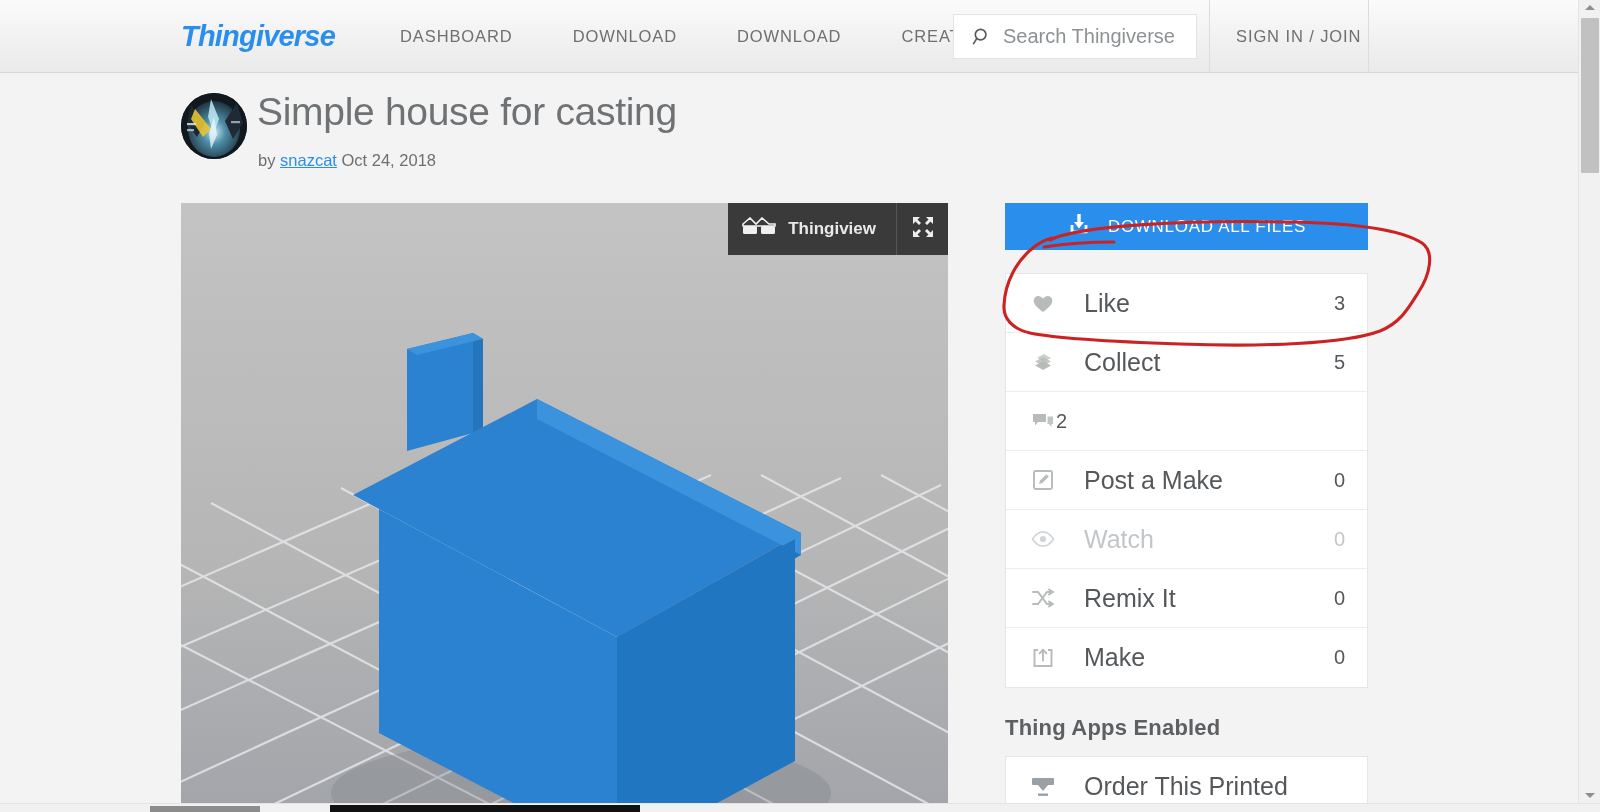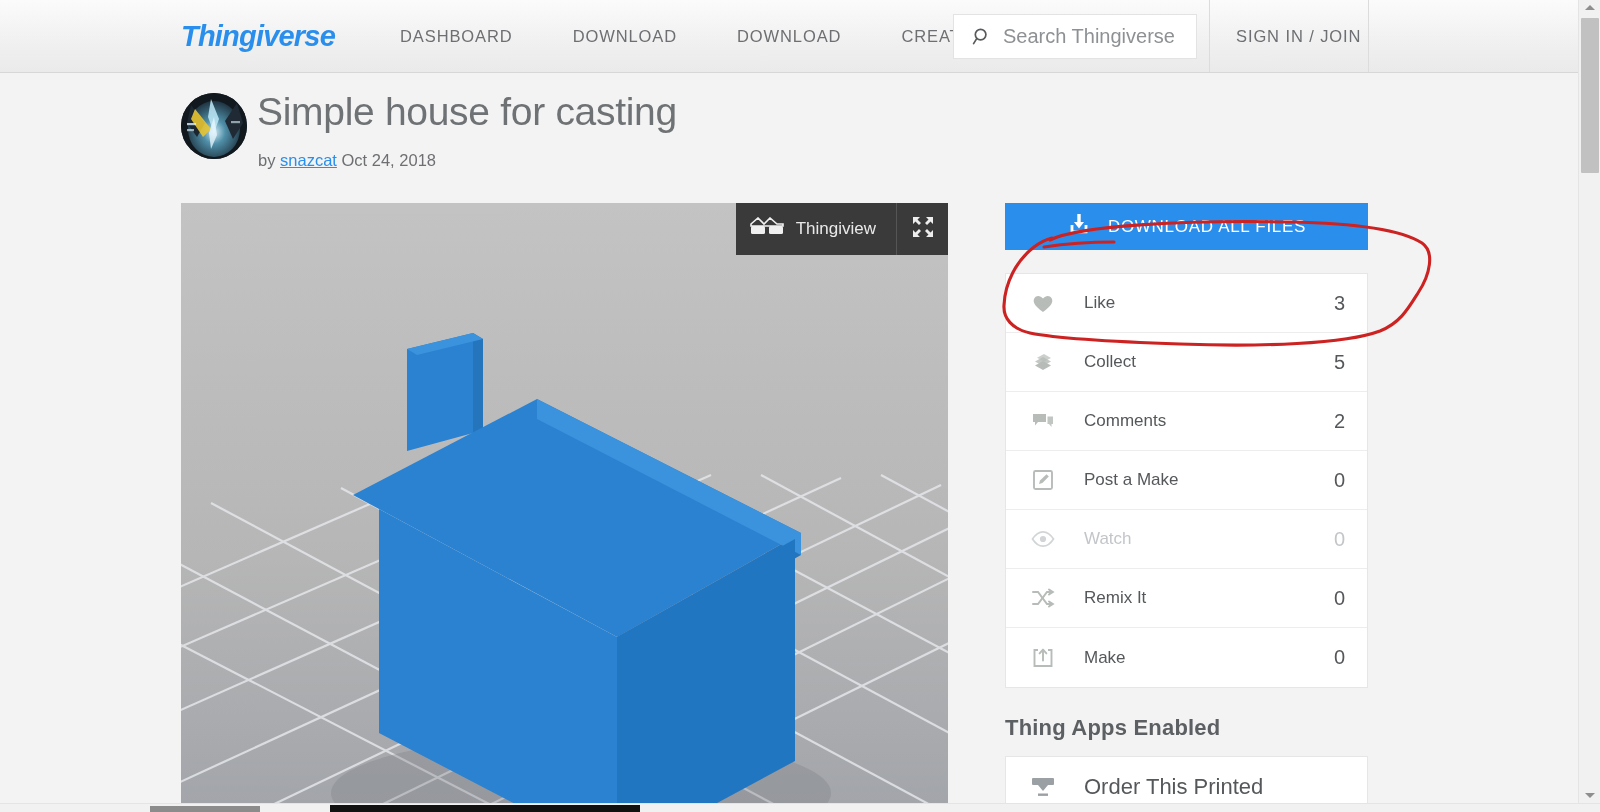--- a/index.html
+++ b/index.html
@@ -154,20 +154,21 @@
     z-index: 5;
   }
   .tv-btn {
     background: #3a3a3a;
     display: flex; align-items: center;
     color: #e9e9e9;
     font-size: 17px;
     padding: 0 20px 0 14px;
     cursor: pointer;
     gap: 12px;
+    font-weight: bold;
   }
   .tv-fs {
     background: #3a3a3a;
     width: 52px;
     display: flex; align-items: center; justify-content: center;
     border-left: 1px solid #555;
     cursor: pointer;
   }
 
   
@@ -198,21 +199,21 @@
     cursor: pointer;
   }
   .act-row:last-child { border-bottom: none; }
   .act-icon {
     width: 26px; flex: 0 0 26px;
     display: flex; align-items: center; justify-content: center;
     color: #b7bcb8;
   }
   .act-label {
     margin-left: 28px;
-    font-size: 17px;
+    font-size: 25px;
     color: #55585b;
     flex: 1;
   }
   .act-count { font-size: 20px; color: #55585b; }
   .act-row.disabled .act-label,
   .act-row.disabled .act-count { color: #c3c6c9; }
   .act-row.disabled .act-icon { color: #d2d5d7; }
 
   .apps-title {
     margin-top: 27px;
@@ -228,21 +229,21 @@
     border: 1px solid #e6e6e6;
   }
   .app-row {
     height: 59px;
     display: flex; align-items: center;
     padding: 0 22px 0 24px;
     cursor: pointer;
   }
   .app-label {
     margin-left: 28px;
-    font-size: 22px;
+    font-size: 25px;
     color: #55585b;
   }
 
   
   .annot {
     position: absolute;
     left: 930px; top: 140px;
     width: 520px; height: 160px;
     pointer-events: none;
     z-index: 40;
@@ -471,21 +472,20 @@
             <span class="act-count">5</span>
           </div>
 
           <div class="act-row">
             <span class="act-icon">
               <svg width="22" height="20" viewBox="0 0 22 20" fill="currentColor">
                 <path d="M1 3 L14 3 L14 11 L6 11 L3 14.5 L3 11 L1 11 Z"></path>
                 <path d="M15.5 5.5 L21 5.5 L21 13 L19.5 13 L19.5 16 L17 13 L15.5 13 Z" opacity="0.85"></path>
               </svg>
             </span>
-            <span class="act-label">Comments</span>
             <span class="act-count">2</span>
           </div>
 
           <div class="act-row">
             <span class="act-icon">
               <svg width="22" height="22" viewBox="0 0 22 22" fill="none" stroke="currentColor" stroke-width="1.9">
                 <rect x="2" y="2" width="18" height="18" rx="1.5"></rect>
                 <path d="M7 15 L8 11.6 L14.5 5.2 L16.8 7.5 L10.4 14 Z" fill="currentColor" stroke="none"></path>
               </svg>
             </span>

